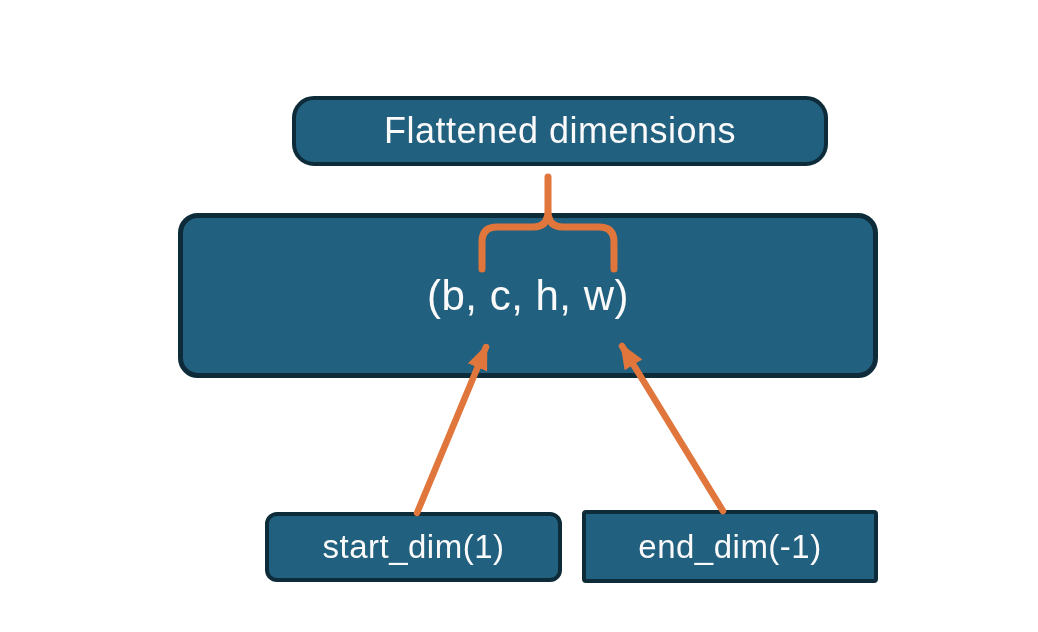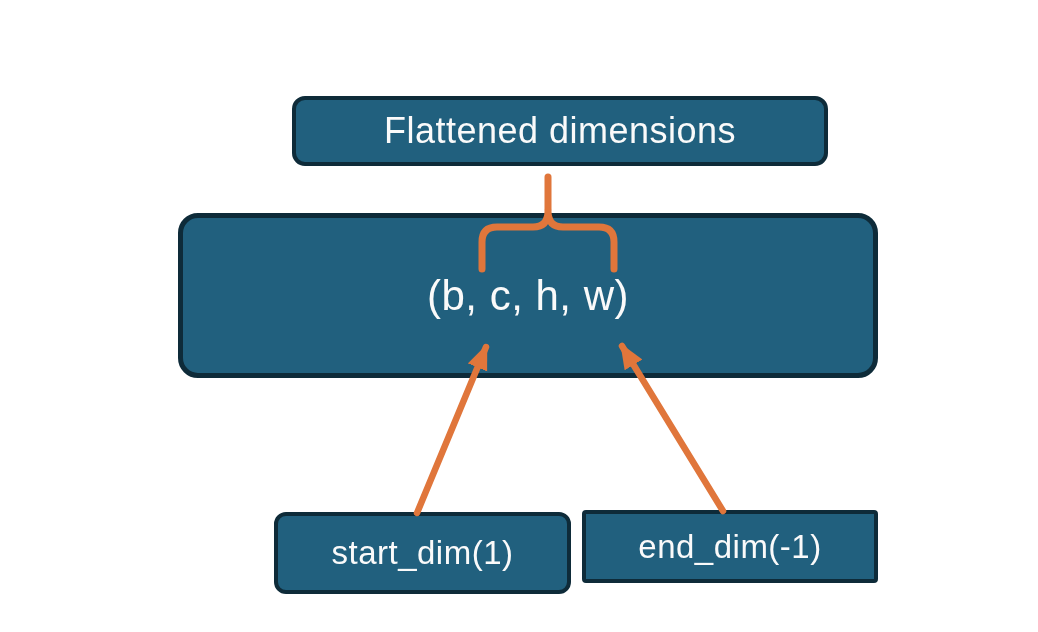--- a/index.html
+++ b/index.html
@@ -30,36 +30,35 @@
     color: var(--label-text);
     display: flex;
     align-items: center;
     justify-content: center;
     text-align: center;
     letter-spacing: 0.5px;
   }
   .node-flattened {
     left: 292px; top: 96px;
     width: 536px; height: 70px;
-    border-radius: 13px;
+    border-radius: 22px;
     font-size: 36px;
   }
   .node-tensor {
     left: 178px; top: 213px;
     width: 700px; height: 165px;
     border-width: 5px;
     border-radius: 20px;
     font-size: 42px;
   }
   .node-startdim {
     left: 265px; top: 512px;
-    width: 297px; height: 82px;
+    width: 297px; height: 70px;
     border-radius: 12px;
     font-size: 33px;
-    margin-left: 9px;
   }
   .node-enddim {
     left: 582px; top: 510px;
     width: 296px; height: 73px;
     border-radius: 4px;
     font-size: 33px;
   }
   .connectors {
     position: absolute;
     left: 0; top: 0;

